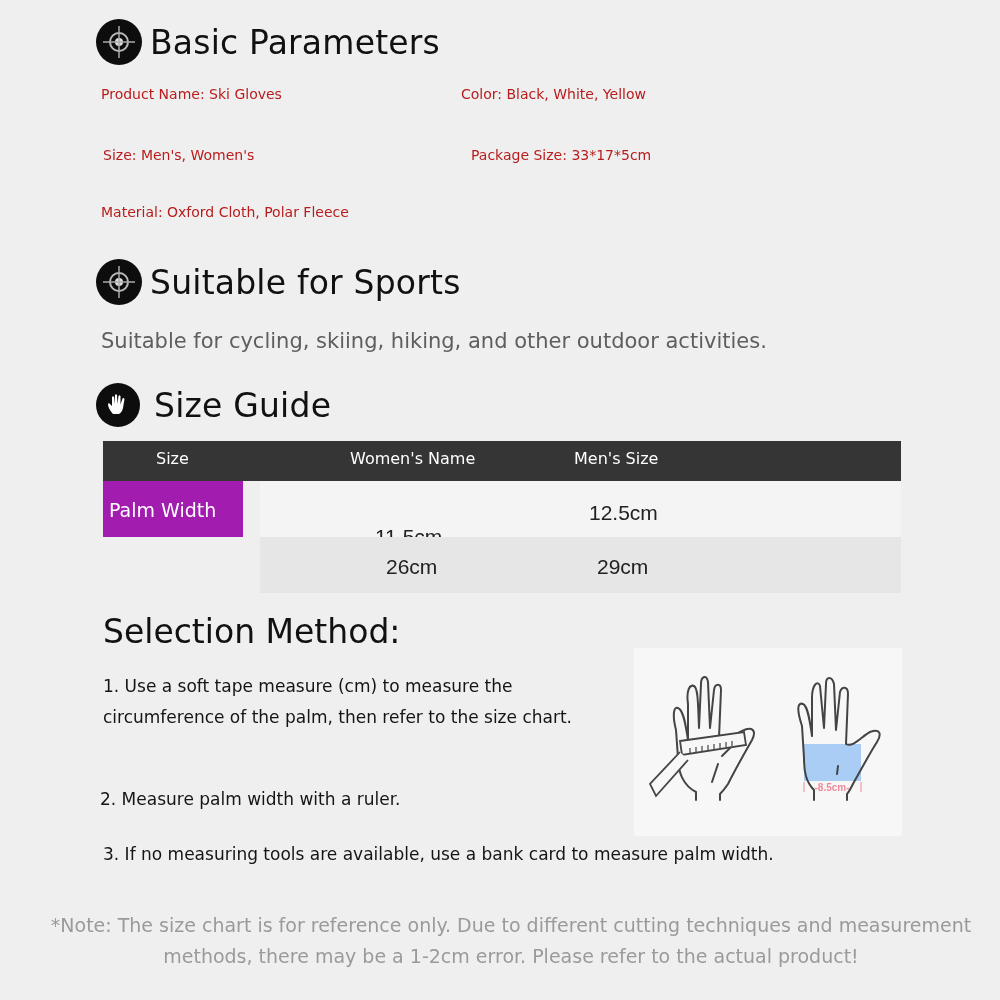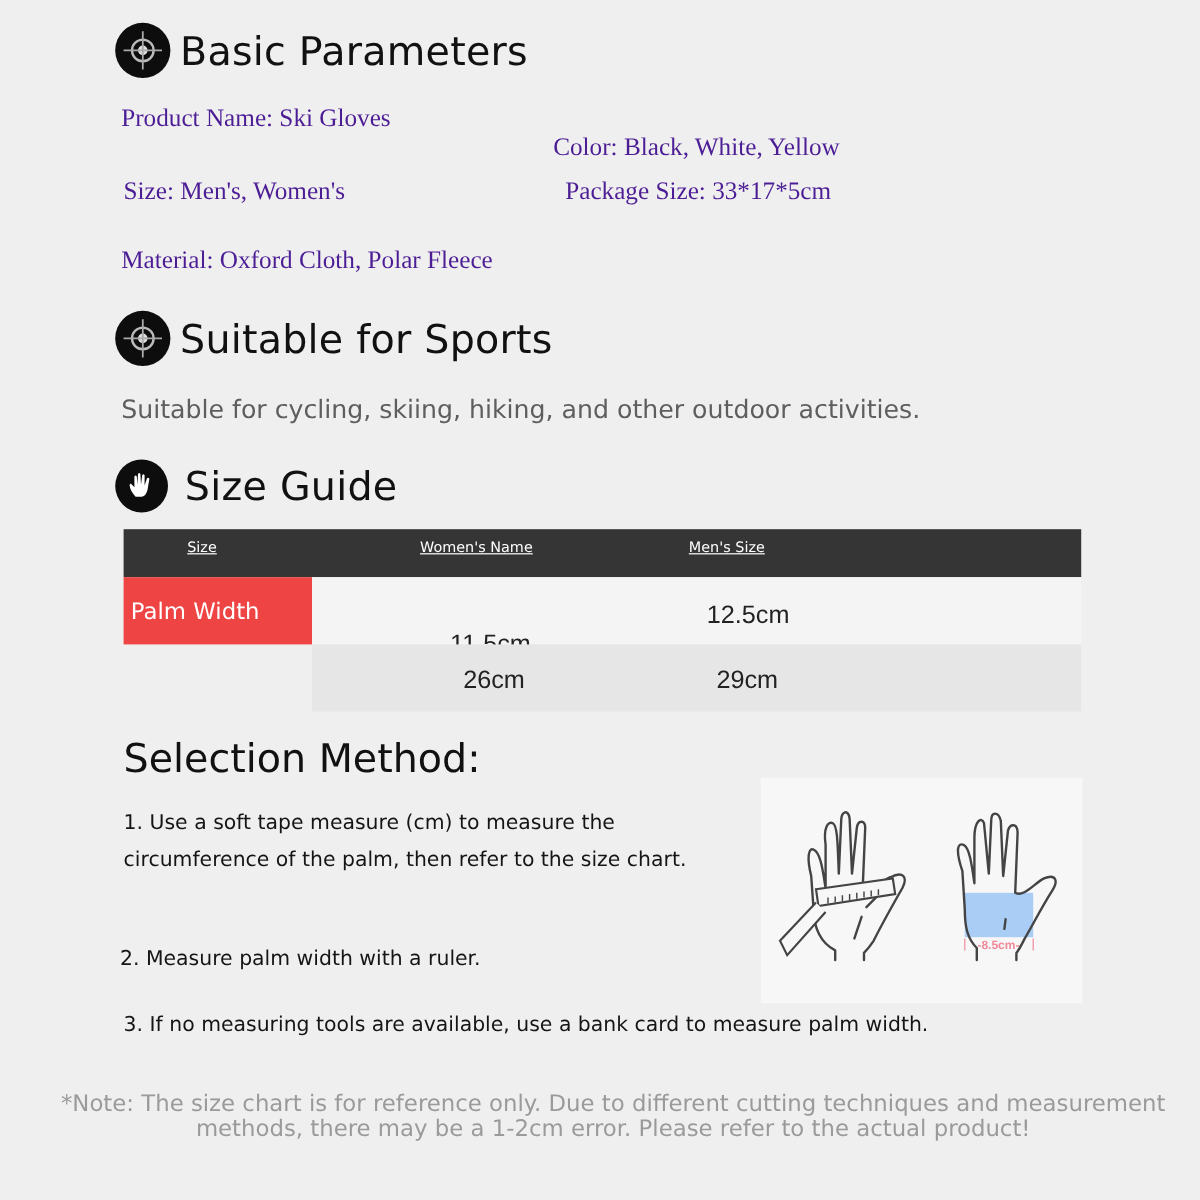--- a/index.html
+++ b/index.html
@@ -3,56 +3,56 @@
 <meta charset="utf-8">
 <style>
   * { box-sizing: border-box; margin: 0; padding: 0; }
   html, body { width: 1000px; height: 1000px; background: #efefef; overflow: hidden; }
   body { position: relative; font-family: "DejaVu Sans", "Liberation Sans", sans-serif; color: #111; }
 
   .heading { position: absolute; display: flex; align-items: center; }
   .heading .icon { width: 46px; height: 46px; border-radius: 50%; background: #0d0d0d; display: flex; align-items: center; justify-content: center; margin-right: 8px; flex-shrink: 0; }
   .heading .title { font-size: 33px; color: #111; letter-spacing: 0.2px; }
 
-  .param { position: absolute; font-size: 21px; color: #4c1d95; white-space: nowrap; font-family: Liberation Serif, serif; }
+  .param { position: absolute; font-size: 14px; color: #b91c1c; white-space: nowrap; }
 
   .desc { position: absolute; font-size: 21px; color: #5e5e5e; white-space: nowrap; text-align: center; }
 
   .size-table { position: absolute; left: 103px; top: 441px; width: 798px; height: 152px; }
   .size-table .hdr { position: absolute; left: 0; top: 0; width: 798px; height: 40px; background: #353535; }
-  .size-table .hdr span { position: absolute; top: 8px; font-size: 12px; color: #fff; text-decoration: underline; }
+  .size-table .hdr span { position: absolute; top: 8px; font-size: 16px; color: #fff; }
   .size-table .row { position: absolute; left: 0; width: 798px; }
-  .size-table .row .lab { position: absolute; left: 0; top: 0; width: 157px; height: 100%; background: #ef4444; color: #fff; font-size: 19px; display: flex; align-items: center; padding-left: 6px; white-space: nowrap; }
+  .size-table .row .lab { position: absolute; left: 0; top: 0; width: 140px; height: 100%; background: #a21caf; color: #fff; font-size: 19px; display: flex; align-items: center; padding-left: 6px; white-space: nowrap; }
   .size-table .row .val { position: absolute; font-size: 21px; color: #222; font-family: "Liberation Sans", sans-serif; }
   .size-table .row .cells { position: absolute; left: 157px; top: 0; right: 0; height: 100%; }
 
   .sel-title { position: absolute; left: 103px; top: 612px; font-size: 33px; color: #111; text-align: right; }
   .step { position: absolute; font-size: 17px; color: #151515; line-height: 31px; }
 
   .illus { position: absolute; left: 634px; top: 648px; width: 268px; height: 188px; background: #f7f7f7; }
 
-  .note { position: absolute; left: 40px; top: 910px; width: 942px; text-align: center; font-size: 19px; color: #9a9a9a; line-height: 21px; }
+  .note { position: absolute; left: 40px; top: 910px; width: 942px; text-align: center; font-size: 19px; color: #9a9a9a; line-height: 31px; }
 </style>
 </head>
 <body>
 
 <div class="heading" style="left:96px; top:19px;">
   <span class="icon">
     <svg width="46" height="46" viewBox="0 0 46 46">
       <circle cx="23" cy="23" r="9" fill="none" stroke="#bbb" stroke-width="2"></circle>
       <circle cx="23" cy="23" r="4" fill="#ddd"></circle>
       <line x1="23" y1="7" x2="23" y2="39" stroke="#aaa" stroke-width="1.5"></line>
       <line x1="7" y1="23" x2="39" y2="23" stroke="#aaa" stroke-width="1.5"></line>
     </svg>
   </span>
   <span class="title">Basic Parameters</span>
 </div>
 
 <div class="param" style="left:101px; top:86px;">Product Name: Ski Gloves</div>
-<div class="param" style="left:461px; top:86px;margin-top:24px;">Color: Black, White, Yellow</div>
+<div class="param" style="left:461px; top:86px;">Color: Black, White, Yellow</div>
 <div class="param" style="left:103px; top:147px;">Size: Men's, Women's</div>
 <div class="param" style="left:471px; top:147px;">Package Size: 33*17*5cm</div>
 <div class="param" style="left:101px; top:204px;">Material: Oxford Cloth, Polar Fleece</div>
 
 <div class="heading" style="left:96px; top:259px;">
   <span class="icon">
     <svg width="46" height="46" viewBox="0 0 46 46">
       <circle cx="23" cy="23" r="9" fill="none" stroke="#bbb" stroke-width="2"></circle>
       <circle cx="23" cy="23" r="4" fill="#ddd"></circle>
       <line x1="23" y1="7" x2="23" y2="39" stroke="#aaa" stroke-width="1.5"></line>

